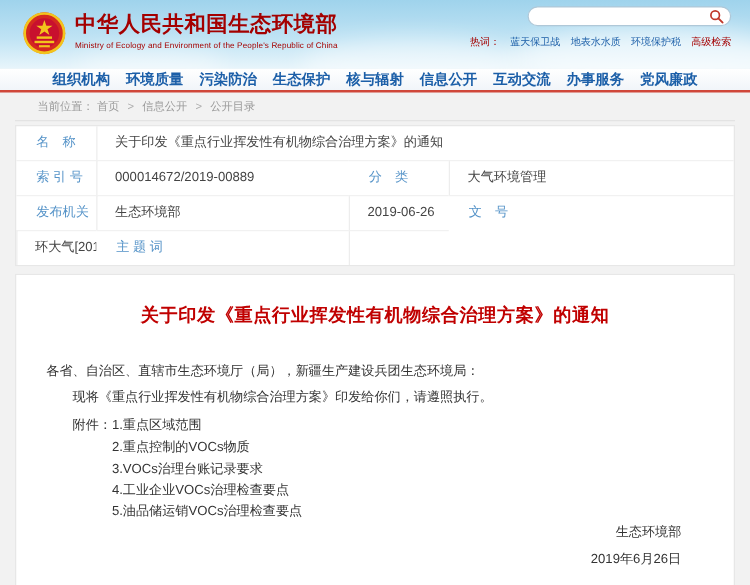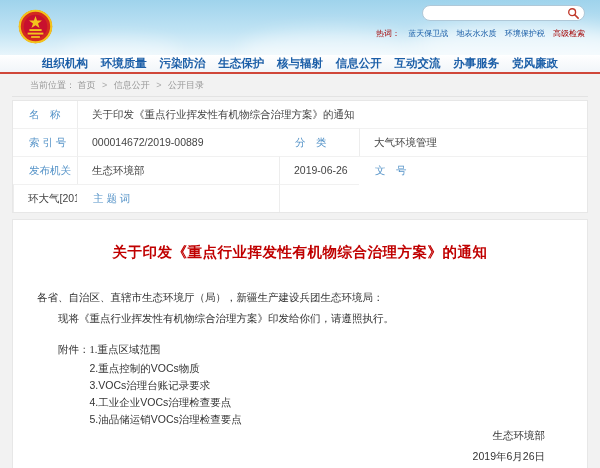--- a/index.html
+++ b/index.html
@@ -68,21 +68,21 @@
   
   .content-box {
     margin:6px 12px 0; background:#fff; border:1px solid #e7e7e7;
     height:260px; padding-top:23px;
   }
   .doc-title {
     text-align:center; color:#c00000; font-weight:bold; font-size:14.5px; letter-spacing:.5px;
   }
   .doc-body { margin:27px 24px 0; font-size:10.5px; color:#333; line-height:16px; }
   .para-indent { text-indent:2em; margin-top:5px; }
-  .attach-first { text-indent:2em; margin-top:16px;font-family:Liberation Serif, serif; }
+  .attach-first { text-indent:2em; margin-top:6px; }
   .attach-item { text-indent:5em; margin-top:4px; line-height:13px; }
   .signature { text-align:right; margin:3px 42px 0; font-size:10.5px; color:#333; }
   .sig-date { margin-top:7px; }
 </style>
 </head>
 <body>
 
 <div class="banner">
   <div class="cloud c1"></div>
   <div class="cloud c2"></div>
@@ -91,20 +91,24 @@
   <svg class="emblem" viewBox="0 0 40 40">
     <circle cx="20" cy="20" r="19" fill="#d42a1f"></circle>
     <circle cx="20" cy="20" r="18" fill="none" stroke="#f3c41c" stroke-width="2.4"></circle>
     <circle cx="20" cy="20" r="13.5" fill="#c8102e"></circle>
     <polygon fill="#f3c41c" points="20,8 21.8,13.2 27.4,13.2 22.9,16.5 24.6,21.8 20,18.6 15.4,21.8 17.1,16.5 12.6,13.2 18.2,13.2"></polygon>
     <rect x="13" y="23" width="14" height="2.2" fill="#f3c41c"></rect>
     <rect x="11" y="27" width="18" height="2.2" fill="#f3c41c"></rect>
     <rect x="15" y="31" width="10" height="2" fill="#f3c41c"></rect>
   </svg>
 
+  <div class="banner-text">
+    <div class="site-title">中华人民共和国生态环境部</div>
+    <div class="site-subtitle">Ministry of Ecology and Environment of the People's Republic of China</div>
+  </div>
 
   <div class="search-pill">
     <input type="text" placeholder="" style="">
     <button class="search-btn">
       <svg viewBox="0 0 14 14" width="12" height="12">
         <circle cx="6" cy="6" r="4" fill="none" stroke="#c0392b" stroke-width="1.6"></circle>
         <line x1="9" y1="9" x2="13" y2="13" stroke="#c0392b" stroke-width="1.8" stroke-linecap="round"></line>
       </svg>
     </button>
   </div>

